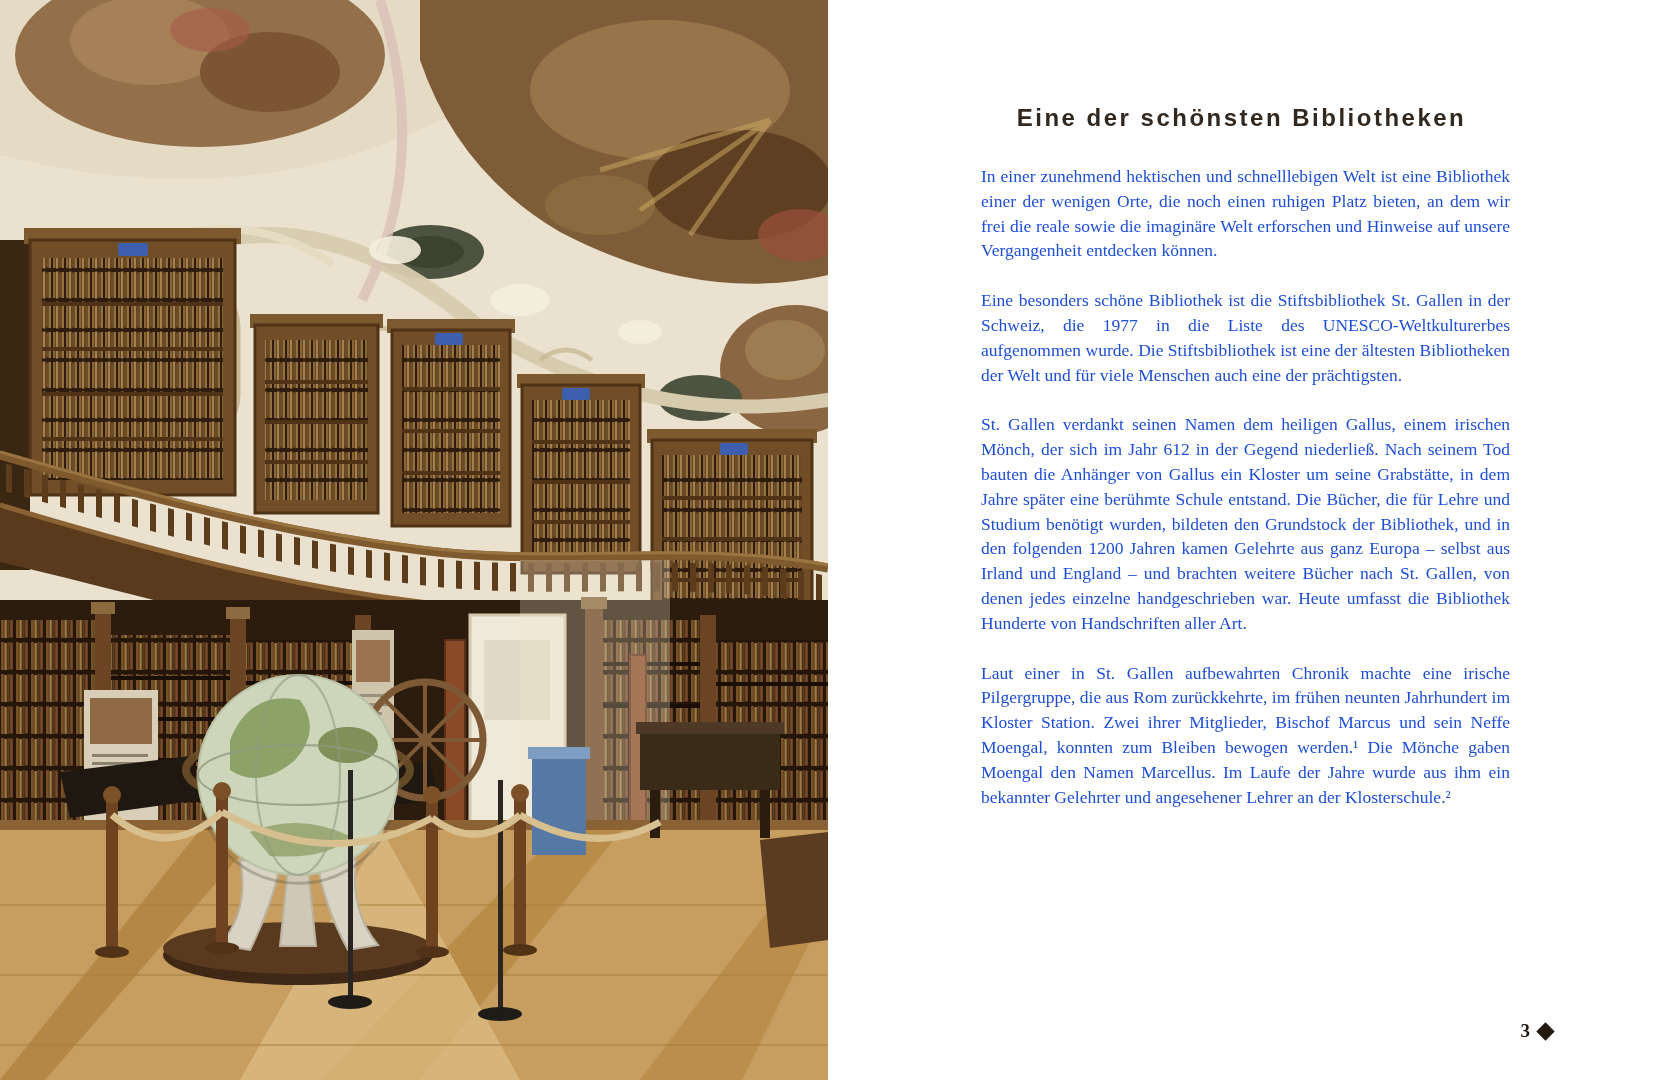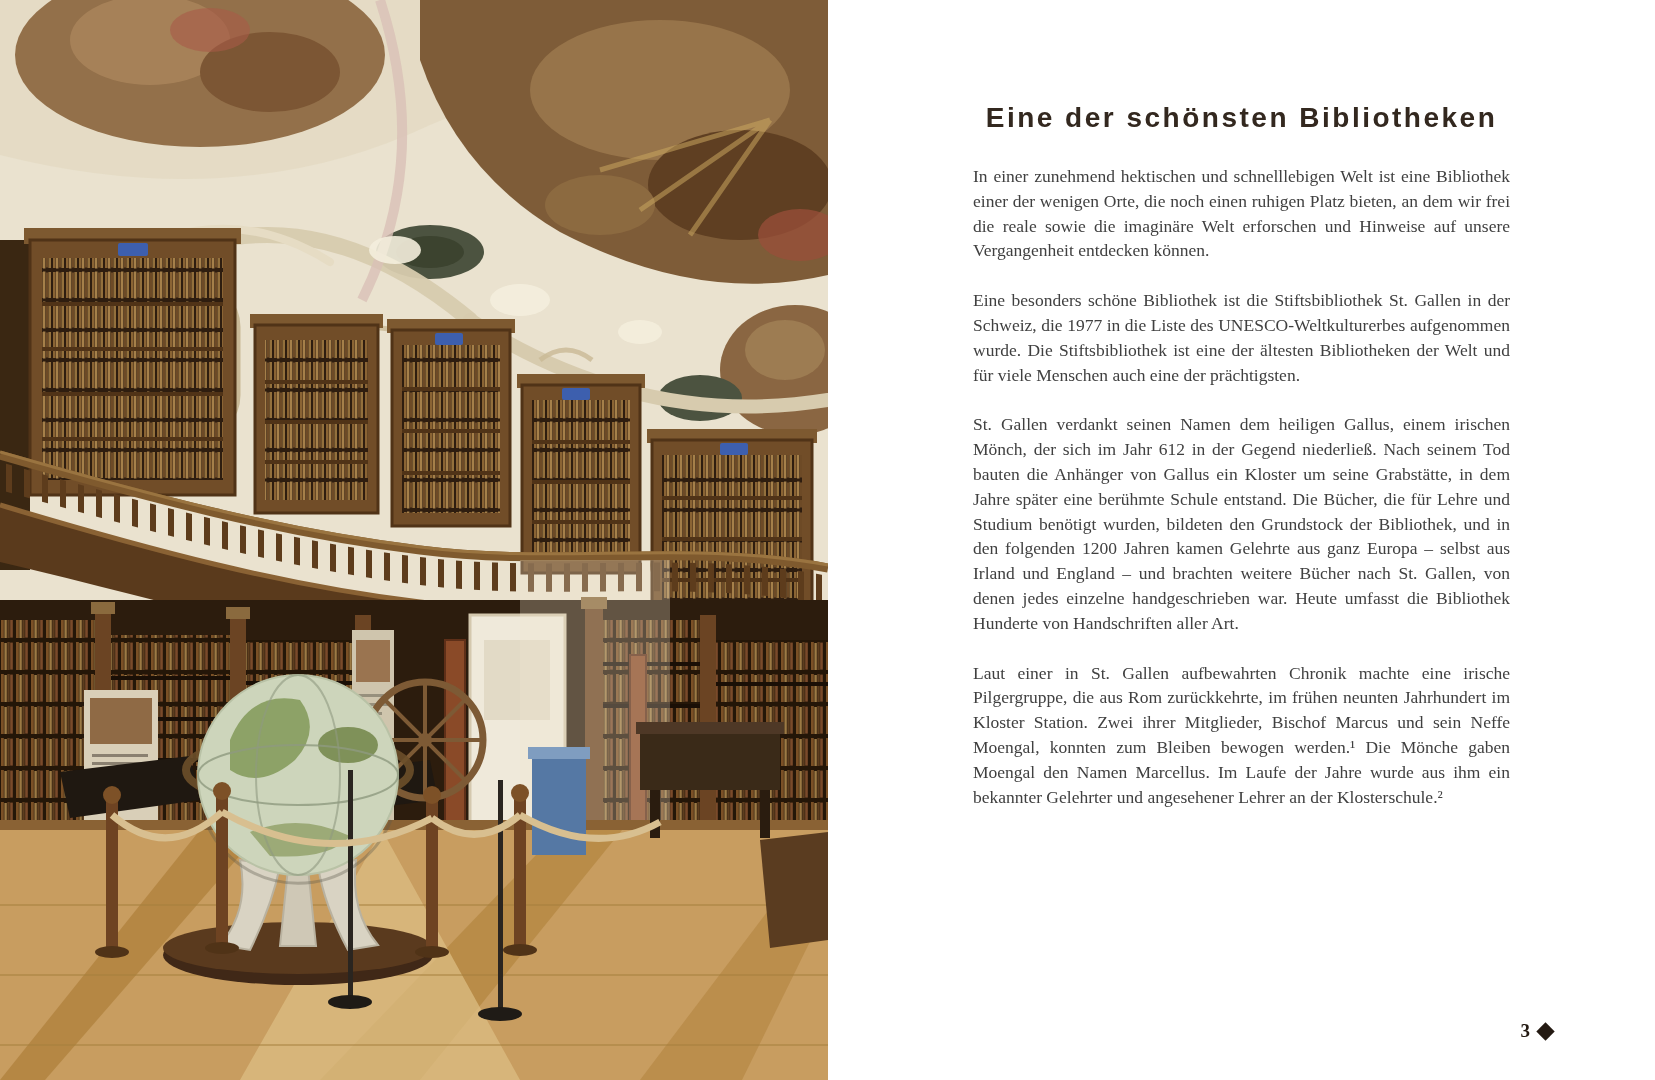--- a/index.html
+++ b/index.html
@@ -8,25 +8,25 @@
     overflow:hidden; font-family:"Liberation Serif", serif;
   }
   
   .photo { position:absolute; left:0; top:0; width:828px; height:1080px; margin:0; }
   .photo svg { display:block; width:828px; height:1080px; }
   
   .text-page { position:absolute; left:973px; top:0; width:537px; color:#2b211a; }
   .text-page h1 {
     margin:100px 0 28px 0; text-align:center;
     font-family:"Liberation Sans", sans-serif; font-weight:700;
-    font-size:28px; letter-spacing:2.5px; color:#33281f; line-height:36px;
+    font-size:24px; letter-spacing:2.5px; color:#33281f; line-height:36px;
   }
   .text-page p {
-    margin:0 0 25px 0; font-size:17.5px; line-height:24.8px;
-    text-align:justify; hyphens:auto; -webkit-hyphens:auto; color:#404040;
+    margin:0 0 25px 8px; font-size:17.5px; line-height:24.8px;
+    text-align:justify; hyphens:auto; -webkit-hyphens:auto; color:#1d4ed8;
   }
   
   .folio {
     position:absolute; right:103px; bottom:38px;
     display:flex; align-items:center; gap:9px;
     font-family:"Liberation Serif", serif; font-weight:700;
     font-size:19px; color:#241a12;
   }
   .diamond { width:13px; height:13px; background:#241a12; transform:rotate(45deg); }
 </style>

